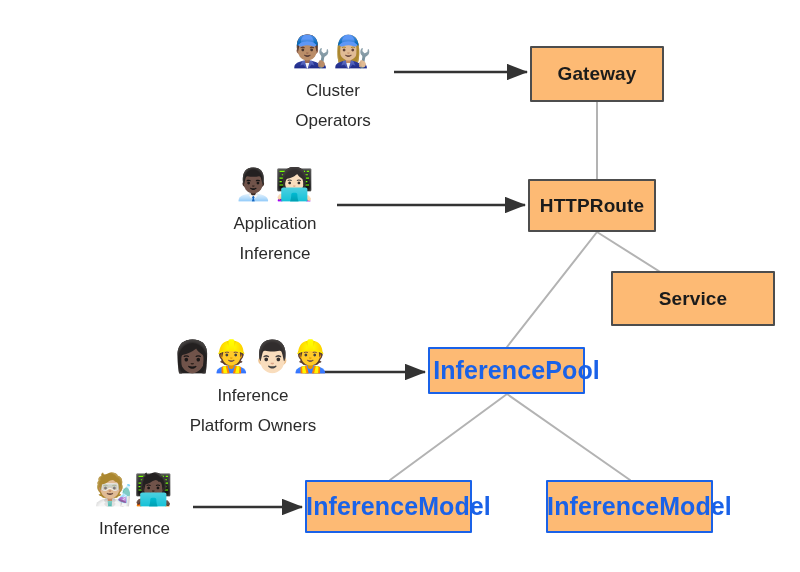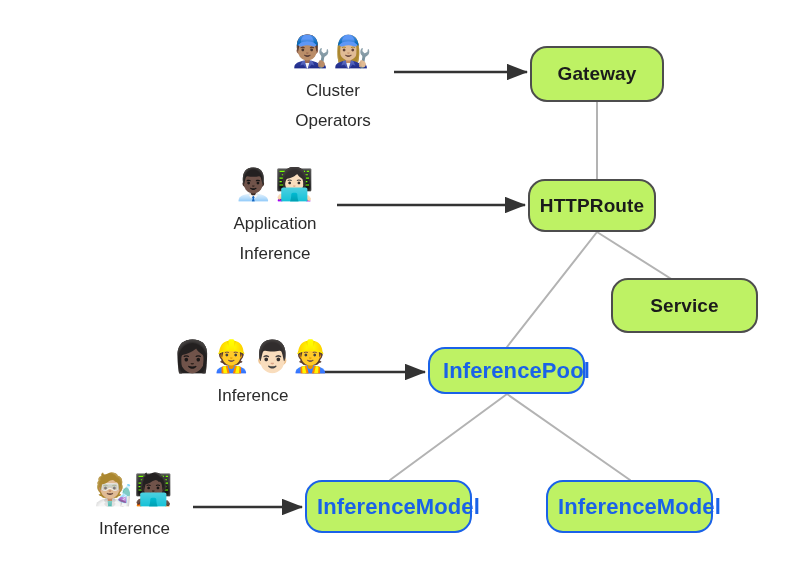--- a/index.html
+++ b/index.html
@@ -25,35 +25,35 @@
     width: 800px;
     height: 572px;
     pointer-events: none;
   }
   .node {
     position: absolute;
     box-sizing: border-box;
     display: flex;
     align-items: center;
     justify-content: center;
-    background: #bef264;
-    border-radius: 17px;
+    background: #fdba74;
+    border-radius: 1px;
     font-weight: bold;
     letter-spacing: 0.1px;
     z-index: 3;
   }
   .node.core {
     border: 2px solid #4d4d4d;
     color: #1b1b1b;
     font-size: 19px;
   }
   .node.ext {
     border: 2.5px solid #1a62e8;
     color: #1a62e8;
-    font-size: 22px;
+    font-size: 25px;
     padding-left: 20px;
   }
   .actor {
     position: absolute;
     display: flex;
     flex-direction: column;
     align-items: center;
     z-index: 3;
   }
   .actor-emojis {
@@ -98,21 +98,21 @@
       </g>
   </svg>
 
   <div id="node-layer">
       <div class="node core" style="left: 530px; top: 46px; width: 134px; height: 56px;">
         <span>Gateway</span>
       </div>
       <div class="node core" style="left: 528px; top: 179px; width: 128px; height: 53px;">
         <span>HTTPRoute</span>
       </div>
-      <div class="node core" style="left: 611px; top: 278px; width: 147px; height: 55px;">
+      <div class="node core" style="left: 611px; top: 271px; width: 164px; height: 55px;">
         <span>Service</span>
       </div>
       <div class="node ext" style="left: 428px; top: 347px; width: 157px; height: 47px;">
         <span>InferencePool</span>
       </div>
       <div class="node ext" style="left: 305px; top: 480px; width: 167px; height: 53px;">
         <span>InferenceModel</span>
       </div>
       <div class="node ext" style="left: 546px; top: 480px; width: 167px; height: 53px;">
         <span>InferenceModel</span>
@@ -125,20 +125,21 @@
         <div class="actor-label">Operators</div>
       </div>
       <div class="actor" style="left: 222px; top: 164px; width: 106px;">
         <div class="actor-emojis">👨🏿‍💼👩🏻‍💻</div>
         <div class="actor-label">Application</div>
         <div class="actor-label">Inference</div>
       </div>
       <div class="actor" style="left: 180px; top: 336px; width: 146px;">
         <div class="actor-emojis">👩🏿‍👷👨🏻‍👷</div>
         <div class="actor-label">Inference</div>
+        <div class="actor-label">Platform Owners</div>
       </div>
       <div class="actor" style="left: 58px; top: 469px; width: 153px;">
         <div class="actor-emojis">🧑🏼‍🔬🧑🏿‍💻</div>
         <div class="actor-label">Inference</div>
       </div>
     </div>
 
 </div>
 
 </body></html>

